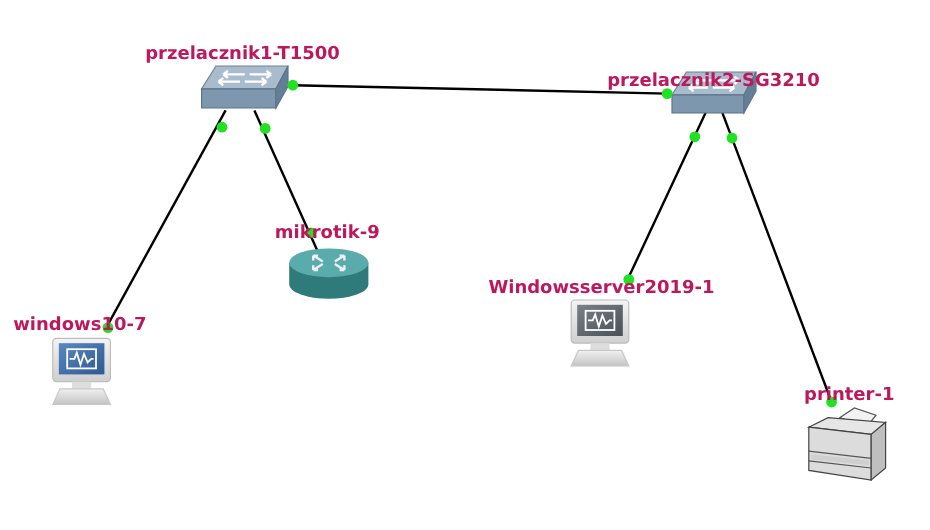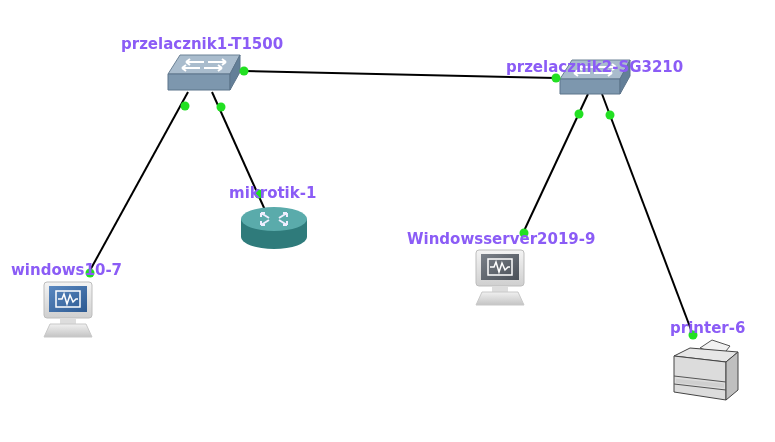--- a/index.html
+++ b/index.html
@@ -1,18 +1,18 @@
 <!DOCTYPE html>
 <html><head>
 <meta charset="utf-8">
 <style>
   html, body { margin:0; padding:0; background:#ffffff; }
   body { width:775px; height:442px; position:relative; overflow:hidden; font-family:"DejaVu Sans", sans-serif; }
   #canvas { position:absolute; left:0; top:0; }
-  .label { position:absolute; font-family:"DejaVu Sans", sans-serif; font-weight:bold; font-size:15px; color:#8b5cf6; white-space:nowrap; line-height:1; }
+  .label { position:absolute; font-family:"DejaVu Sans", sans-serif; font-weight:bold; font-size:15px; color:#be185d; white-space:nowrap; line-height:1; }
 </style>
 </head>
 <body>
 
 <svg id="canvas" width="775" height="442">
   <defs>
     <linearGradient id="monGrad" x1="0" y1="0" x2="0" y2="1">
       <stop offset="0" stop-color="#f4f4f4"></stop>
         <stop offset="1" stop-color="#cfcfcf"></stop>
     </linearGradient>
@@ -95,16 +95,16 @@
     <circle cx="610" cy="115" r="4.5"></circle>
     <circle cx="90" cy="273" r="4.5"></circle>
     <circle cx="259" cy="194" r="4.5"></circle>
     <circle cx="524" cy="233" r="4.5"></circle>
     <circle cx="693" cy="335" r="4.5"></circle>
   </g>
 </svg>
 
 <div class="label" style="left:121px;top:37px;">przelacznik1-T1500</div>
 <div class="label" style="left:506px;top:60px;">przelacznik2-SG3210</div>
-<div class="label" style="left:229px;top:186px;">mikrotik-1</div>
+<div class="label" style="left:229px;top:186px;">mikrotik-9</div>
 <div class="label" style="left:11px;top:263px;">windows10-7</div>
-<div class="label" style="left:407px;top:232px;">Windowsserver2019-9</div>
-<div class="label" style="left:670px;top:321px;">printer-6</div>
+<div class="label" style="left:407px;top:232px;">Windowsserver2019-1</div>
+<div class="label" style="left:670px;top:321px;">printer-1</div>
 
 </body></html>

